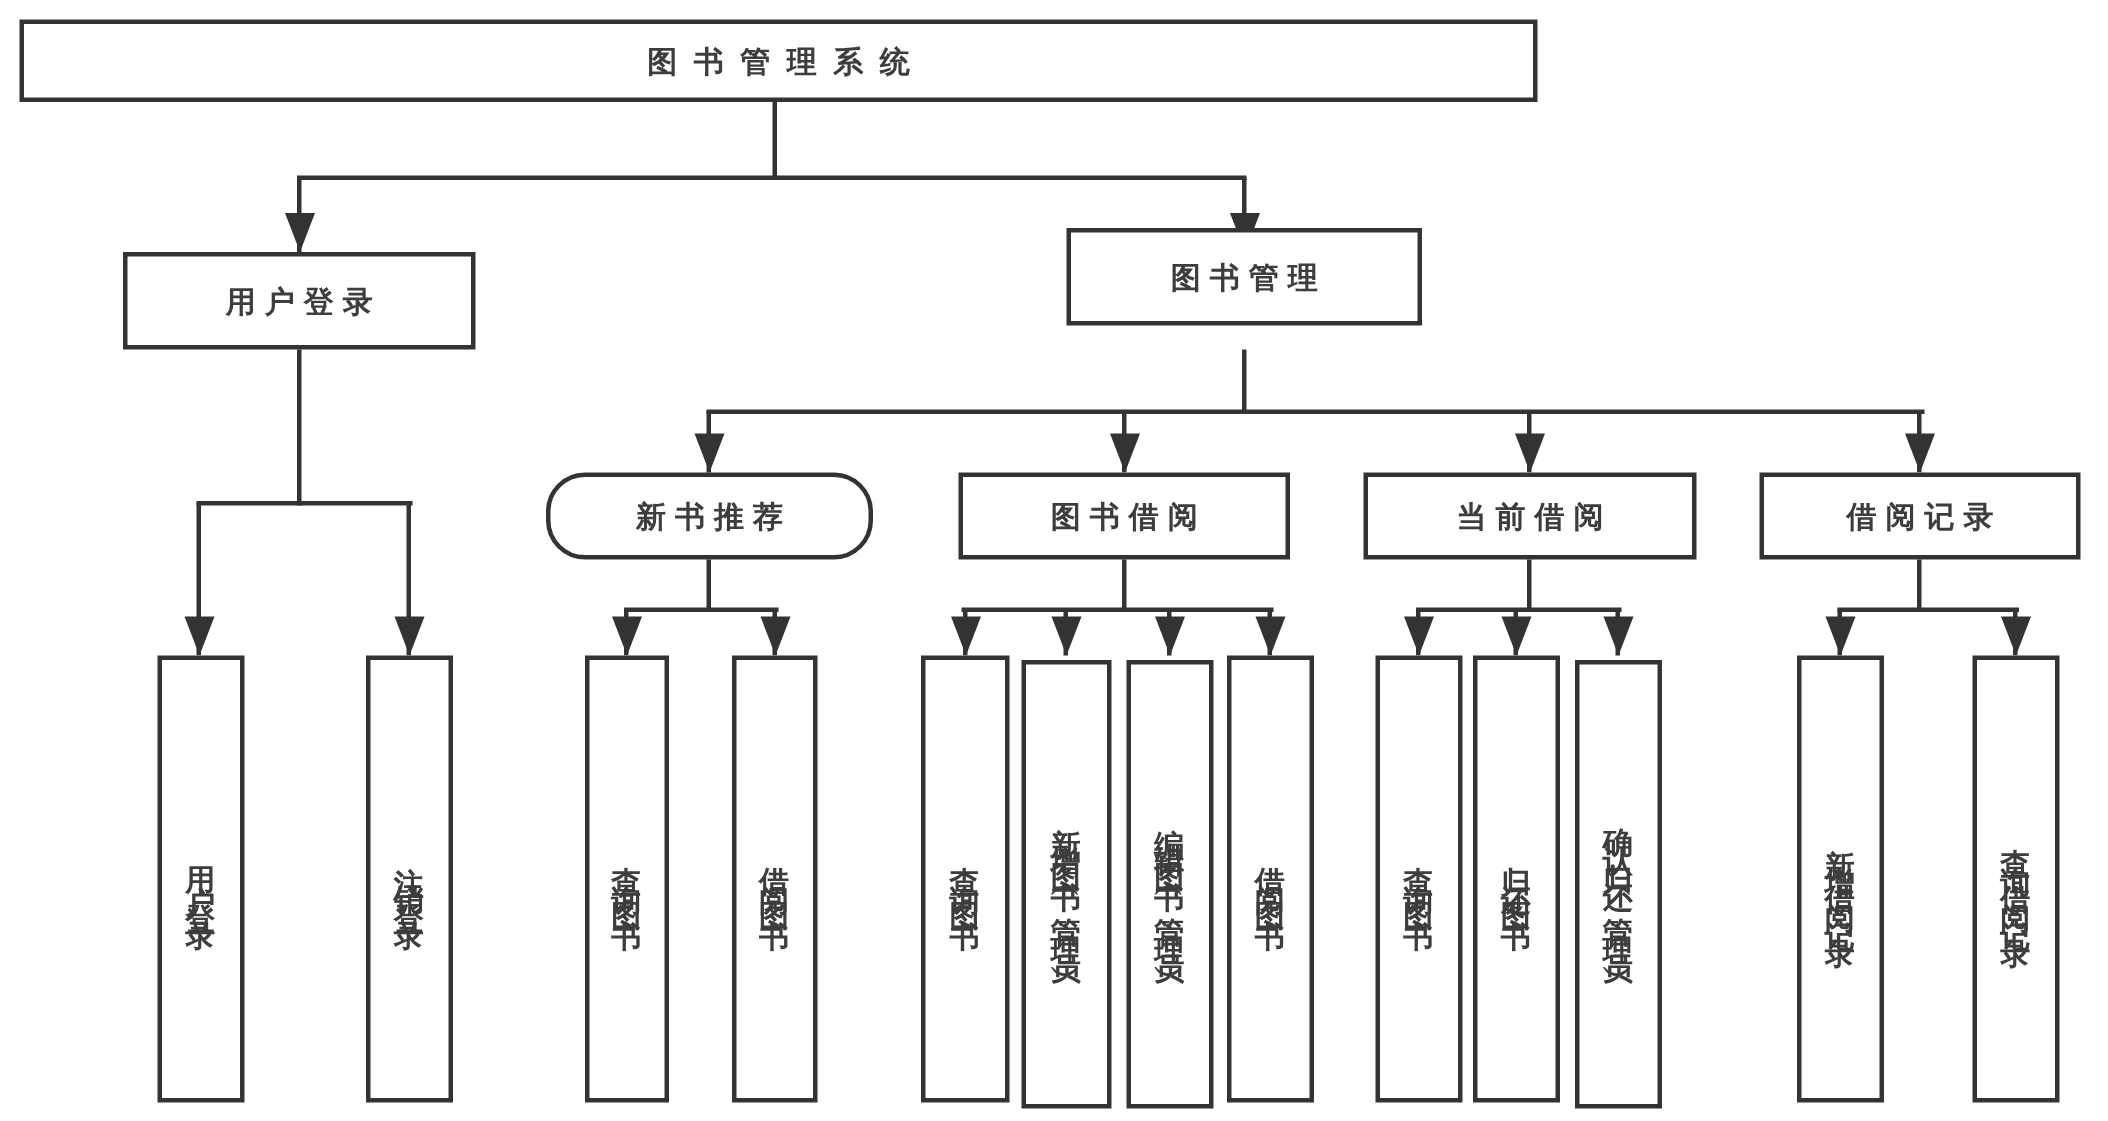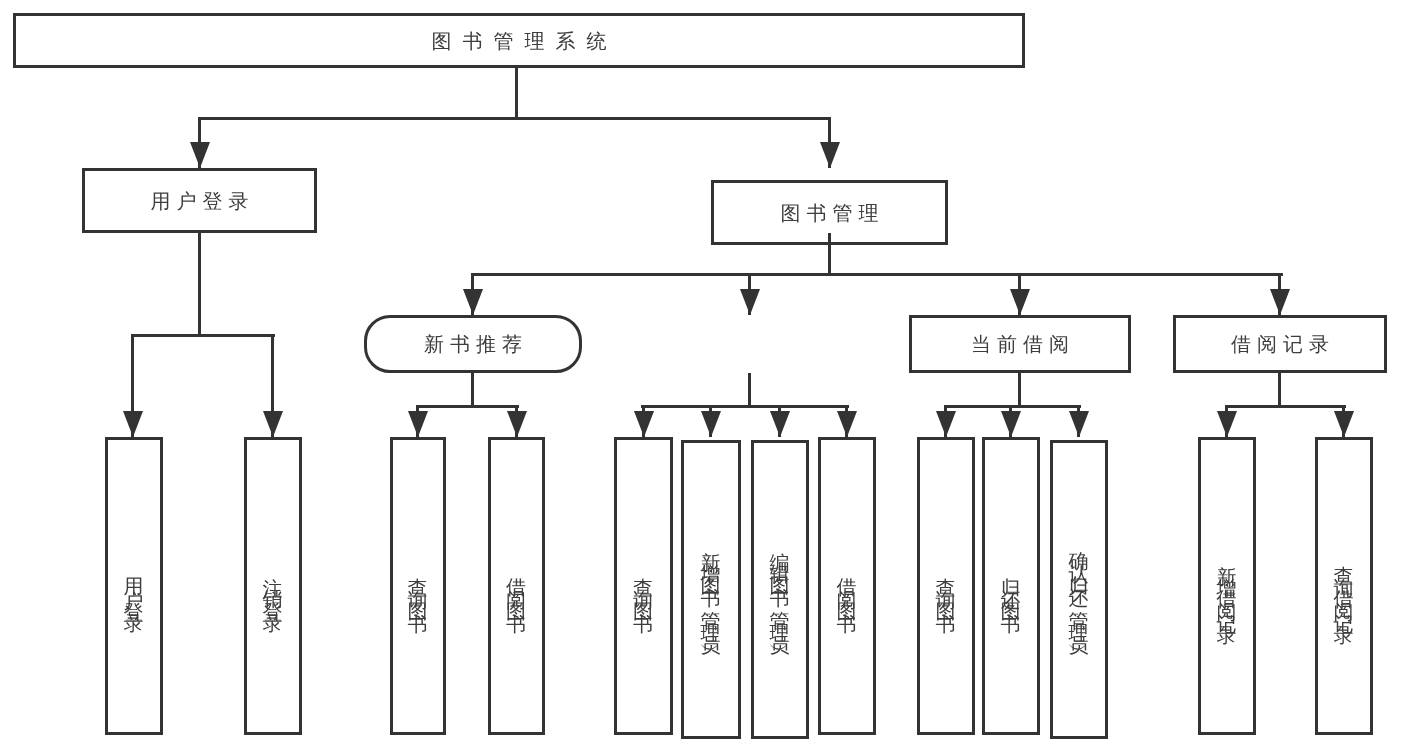--- a/index.html
+++ b/index.html
@@ -19,20 +19,21 @@
   .box{
     position:absolute;
     box-sizing:border-box;
     border:3px solid var(--line);
     background:#fff;
     display:flex;
     align-items:center;
     justify-content:center;
     color:var(--text);
     font-size:20px;
+    font-weight:bold;
   }
   .hbox span{letter-spacing:6px;text-indent:6px;white-space:nowrap;line-height:1;}
   .rootbox span{letter-spacing:11px;text-indent:11px;white-space:nowrap;line-height:1;}
   .vbox span{
     writing-mode:vertical-lr;
     text-orientation:mixed;
     letter-spacing:12px;
     line-height:1;
     white-space:nowrap;
   }
@@ -65,21 +66,21 @@
   <div class="vline" style="left:515px;top:68px;width:3px;height:50px;"></div>
   <div class="hline" style="left:198px;top:117px;width:633px;height:3px;"></div>
   <div class="vline" style="left:198px;top:118px;width:3px;height:50px;"></div>
   <div class="ah" style="left:190px;top:142px;"></div>
   <div class="vline" style="left:828px;top:118px;width:3px;height:50px;"></div>
   <div class="ah" style="left:820px;top:142px;"></div>
 
   <div class="box hbox" style="left:82px;top:168px;width:235px;height:65px;">
     <span>用户登录</span>
   </div>
-  <div class="box hbox" style="left:711px;top:180px;width:237px;height:65px;">
+  <div class="box hbox" style="left:711px;top:152px;width:237px;height:65px;">
     <span>图书管理</span>
   </div>
 
   <div class="vline" style="left:198px;top:233px;width:3px;height:104px;"></div>
   <div class="hline" style="left:131px;top:334px;width:144px;height:3px;"></div>
   <div class="vline" style="left:131px;top:335px;width:3px;height:102px;"></div>
   <div class="ah" style="left:123px;top:411px;"></div>
   <div class="vline" style="left:271px;top:335px;width:3px;height:102px;"></div>
   <div class="ah" style="left:263px;top:411px;"></div>
 
@@ -89,20 +90,23 @@
   <div class="ah" style="left:463px;top:289px;"></div>
   <div class="vline" style="left:748px;top:274px;width:3px;height:41px;"></div>
   <div class="ah" style="left:740px;top:289px;"></div>
   <div class="vline" style="left:1018px;top:274px;width:3px;height:41px;"></div>
   <div class="ah" style="left:1010px;top:289px;"></div>
   <div class="vline" style="left:1278px;top:274px;width:3px;height:41px;"></div>
   <div class="ah" style="left:1270px;top:289px;"></div>
 
   <div class="box hbox" style="left:364px;top:315px;width:218px;height:58px;border-radius:26px;">
     <span>新书推荐</span>
+  </div>
+  <div class="box hbox" style="left:639px;top:315px;width:221px;height:58px;">
+    <span>图书借阅</span>
   </div>
   <div class="box hbox" style="left:1173px;top:315px;width:214px;height:58px;">
     <span>借阅记录</span>
   </div>
   <div class="box hbox" style="left:909px;top:315px;width:222px;height:58px;">
     <span>当前借阅</span>
   </div>
 
   <div class="vline" style="left:471px;top:373px;width:3px;height:35px;"></div>
   <div class="hline" style="left:416px;top:405px;width:103px;height:3px;"></div>

